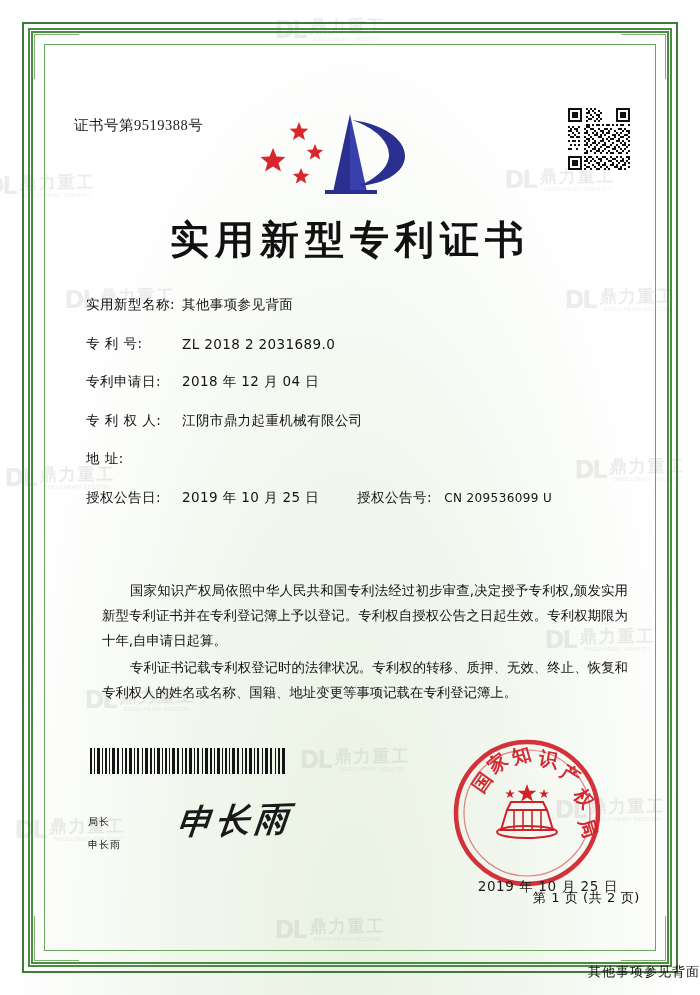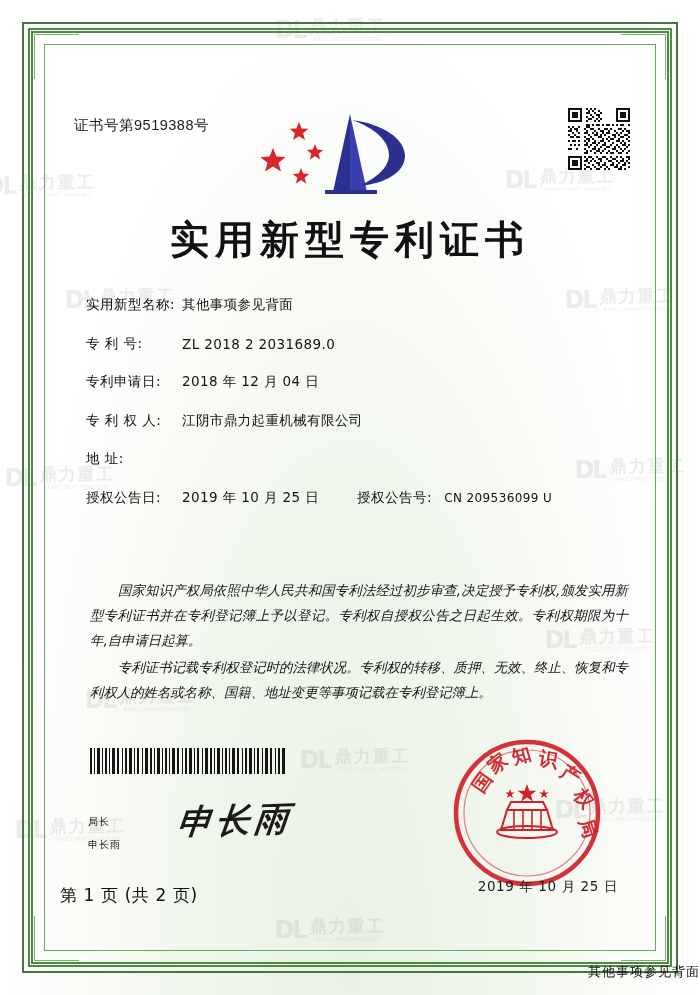--- a/index.html
+++ b/index.html
@@ -92,21 +92,21 @@
   .content {
     position: absolute;
     left: 60px; top: 58px; right: 60px; bottom: 58px;
   }
   .cert-no {
     position: absolute;
     left: 14px; top: 58px;
     font-size: 14.5px;
     color: #1b1b1b;
     letter-spacing: .5px;
-    font-family: Liberation Sans, sans-serif;
+    font-family: Liberation Serif, serif;
   }
 
   
   .emblem {
     position: absolute;
     left: 50%;
     top: 48px;
     transform: translateX(-50%);
     width: 190px; height: 92px;
   }
@@ -175,23 +175,22 @@
     top: 520px;
     left: 26px;
     right: 12px;
     font-size: 13.4px;
     line-height: 25px;
     color: #141414;
     font-family: "DejaVu Sans", "Liberation Sans", sans-serif;
     text-align: justify;
   }
   .paragraphs p {
-    margin: 0 0 2px 4px;
+    margin: 0 0 2px 16px;
     text-indent: 28px;
-    font-style: italic;
   }
 
   
   .barcode {
     position: absolute;
     left: 30px;
     top: 690px;
     width: 195px;
     height: 26px;
   }
@@ -234,22 +233,22 @@
     font-size: 13.5px;
     color: #1a1a1a;
     font-family: "DejaVu Sans", "Liberation Sans", sans-serif;
     letter-spacing: .6px;
   }
 
   .page-num {
     position: absolute;
     bottom: 30px;
     width: 100%;
-    text-align: left;
-    font-size: 17px;
+    text-align: right;
+    font-size: 13px;
     font-family: "DejaVu Sans", "Liberation Sans", sans-serif;
     color: #111;
     letter-spacing: .6px;
   }
   .footer-note {
     position: absolute;
     bottom: 14px;
     width: 700px;
     left: 0;
     text-align: right;

